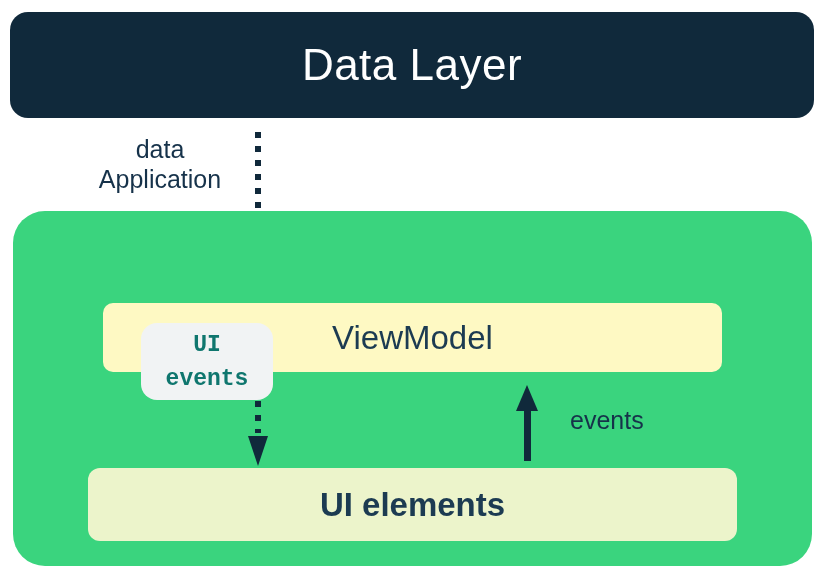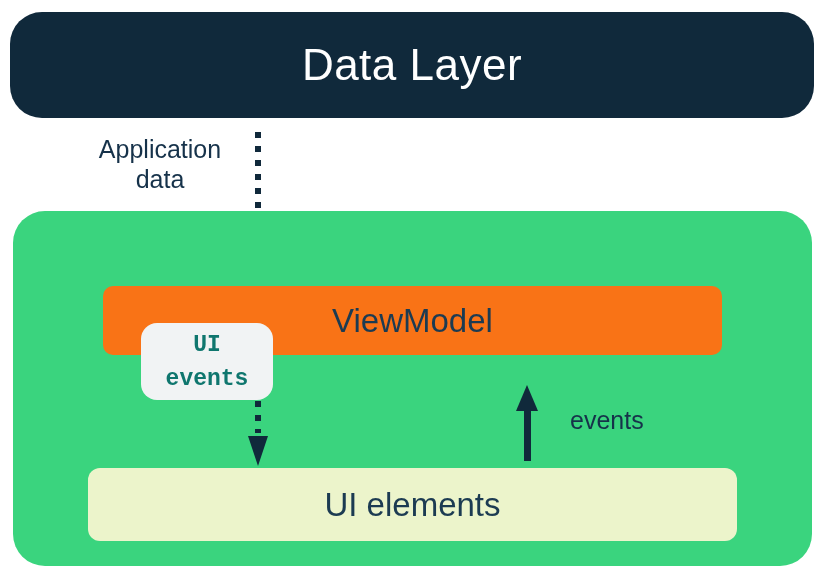--- a/index.html
+++ b/index.html
@@ -8,55 +8,55 @@
     font-family: "Liberation Sans", sans-serif;
     width: 824px; height: 579px;
     position: relative;
     overflow: hidden;
   }
   .canvas { position: absolute; left: 0; top: 0; width: 824px; height: 579px; }
 
   
   .data-layer-box {
     position: absolute; left: 10px; top: 12px; width: 804px; height: 106px;
-    background: #10293B; border-radius: 32px;
+    background: #10293B; border-radius: 18px;
     display: flex; align-items: center; justify-content: center;
   }
   .data-layer-label { color: #ffffff; font-size: 44px; letter-spacing: 0.5px; }
 
   .ui-layer-box {
     position: absolute; left: 13px; top: 211px; width: 799px; height: 355px;
     background: #3AD47E; border-radius: 32px;
   }
   .ui-layer-label {
     position: absolute; right: 76px; top: 228px;
     color: #ffffff; font-size: 42px; letter-spacing: 0.5px;
   }
 
   .viewmodel-box {
-    position: absolute; left: 103px; top: 286px; width: 619px; height: 69px;
-    background: #f97316; border-radius: 10px;
+    position: absolute; left: 103px; top: 303px; width: 619px; height: 69px;
+    background: #fef9c3; border-radius: 10px;
     display: flex; align-items: center; justify-content: center;
   }
   .viewmodel-label { color: #1C3B52; font-size: 33px; }
 
   .ui-state-box {
     position: absolute; left: 141px; top: 323px; width: 132px; height: 77px;
     background: #F1F3F4; border-radius: 16px;
     display: flex; flex-direction: column; align-items: center; justify-content: center;
     font-family: "Liberation Mono", "DejaVu Sans Mono", monospace;
     font-weight: bold; font-size: 23px; line-height: 34px; color: #0f766e;
   }
 
   .ui-elements-box {
     position: absolute; left: 88px; top: 468px; width: 649px; height: 73px;
     background: #ECF4CB; border-radius: 12px;
     display: flex; align-items: center; justify-content: center;
   }
-  .ui-elements-label { color: #1C3B52; font-size: 33px; }
+  .ui-elements-label { color: #1C3B52; font-size: 33px; font-weight: bold; }
 
   
   .app-data-label {
     position: absolute; left: 60px; top: 134px; width: 200px;
     text-align: center; color: #16324A; font-size: 25px; line-height: 30px;
   }
   .events-label {
     position: absolute; left: 570px; top: 406px;
     color: #16324A; font-size: 25px;
   }
@@ -92,22 +92,22 @@
 </head>
 <body>
 
 <div class="canvas">
 
   <div class="data-layer-box">
     <span class="data-layer-label">Data Layer</span>
   </div>
 
   <div class="app-data-label">
+    <div>data</div>
     <div>Application</div>
-    <div>data</div>
   </div>
 
   <div class="dotted-stem stem-1"></div>
   <div class="arrowhead-down head-1"></div>
 
   <div class="ui-layer-box"></div>
 
   <div class="viewmodel-box">
     <span class="viewmodel-label">ViewModel</span>
   </div>

